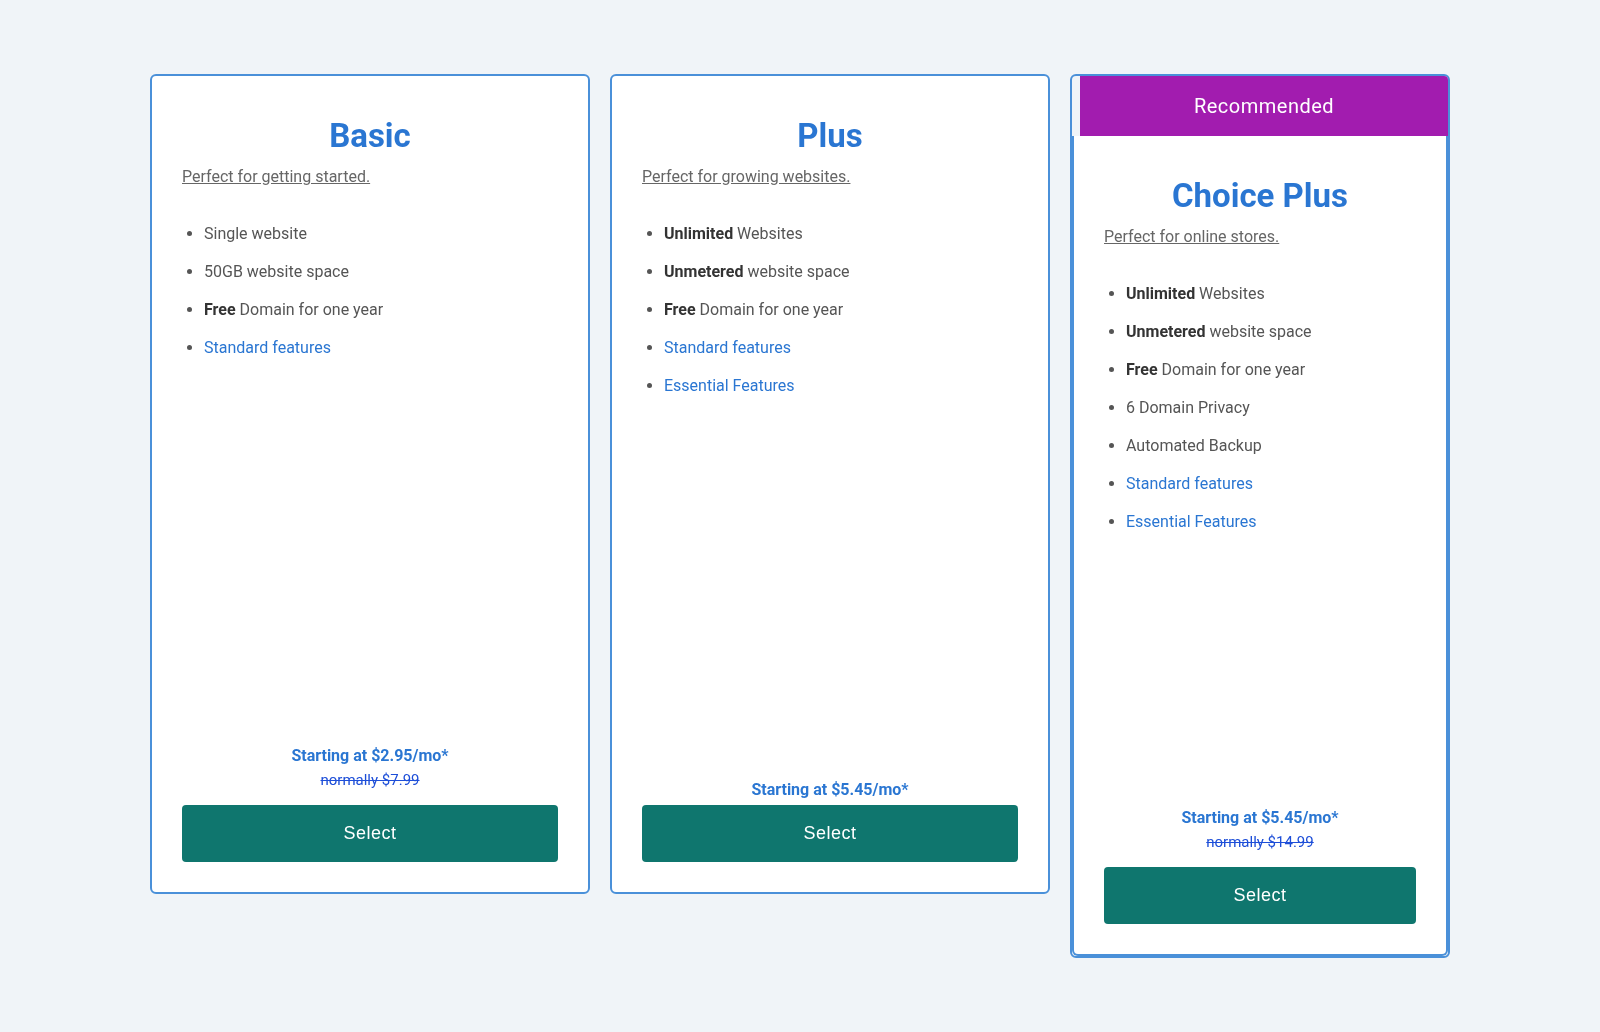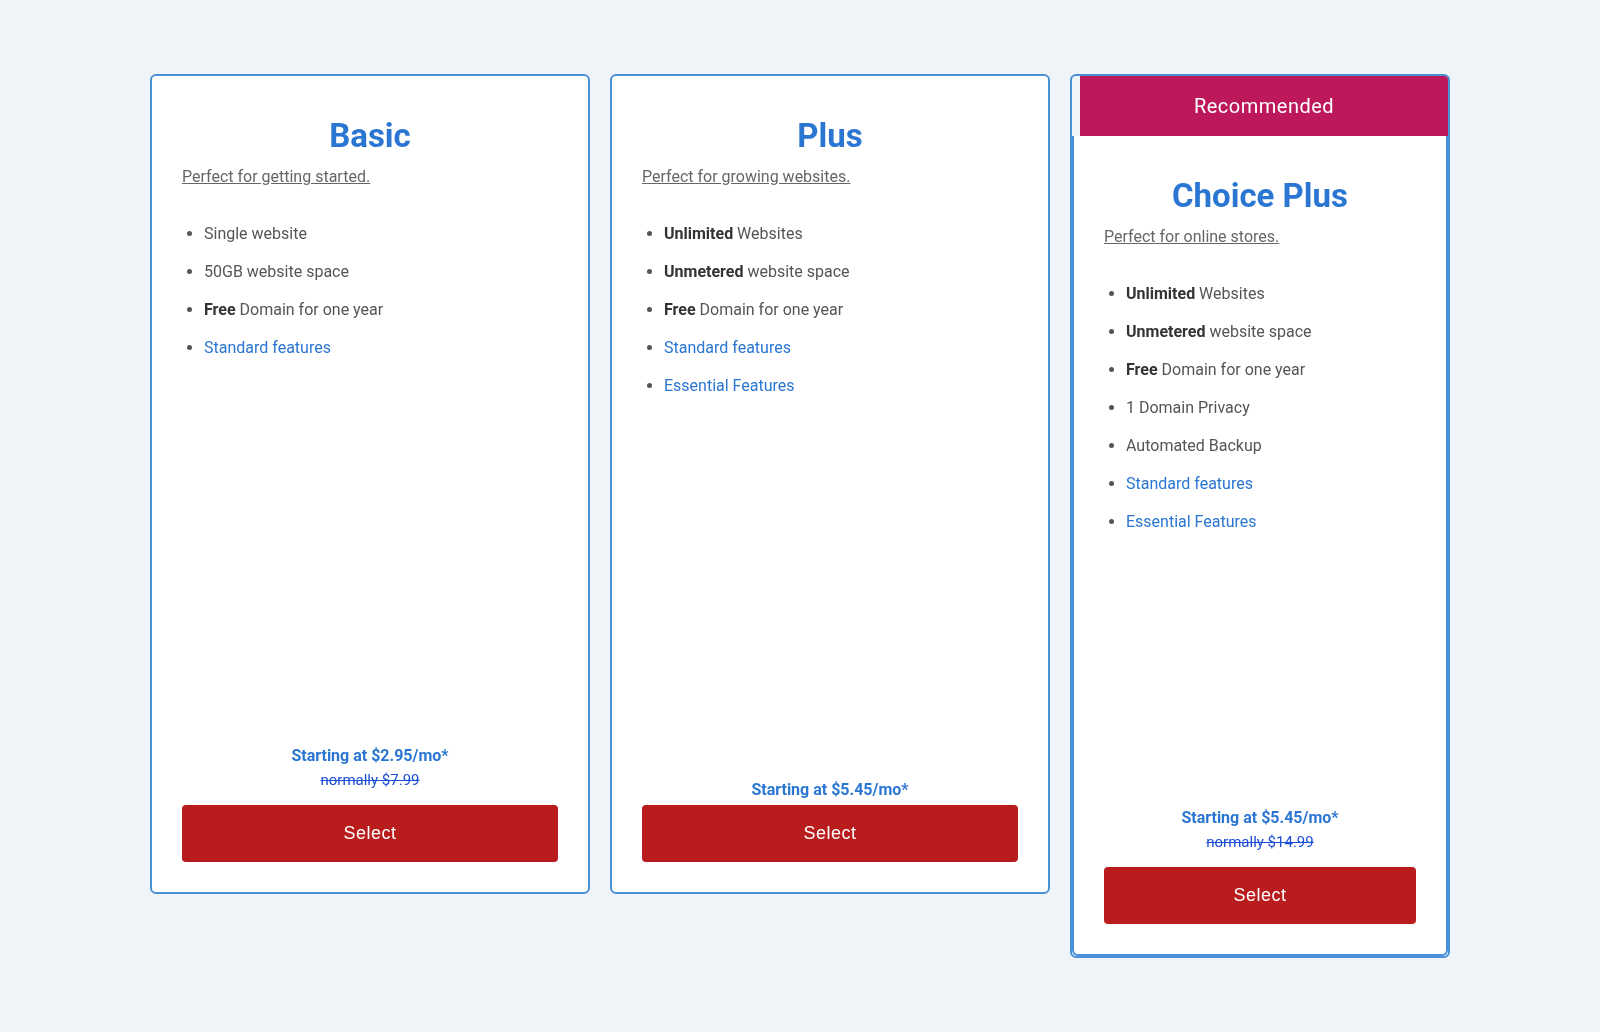--- a/index.html
+++ b/index.html
@@ -44,21 +44,21 @@
       flex: 1;
     }
 
     .plan-wrapper.recommended-wrapper {
       border: 2px solid #4a90d9;
       border-radius: 6px;
       overflow: hidden;
     }
 
     .recommended-banner {
-      background: #be185d;
+      background: #a21caf;
       color: #fff;
       text-align: center;
       padding: 18px 16px;
       font-size: 20px;
       letter-spacing: 0.5px;
       margin-left: 8px;
     }
 
     .plan-name {
       font-size: 33px;
@@ -114,21 +114,21 @@
     }
 
     .price-normal {
       font-size: 15px;
       color: #1d4ed8;
       text-decoration: line-through;
       margin-bottom: 16px;
     }
 
     .select-btn {
-      background: #b91c1c;
+      background: #0f766e;
       color: #fff;
       border: none;
       border-radius: 4px;
       padding: 18px 0;
       font-size: 18px;
       font-weight: 500;
       width: 100%;
       cursor: pointer;
       letter-spacing: 0.5px;
     }
@@ -177,21 +177,21 @@
         <div class="plan-wrapper recommended-wrapper">
           <div class="recommended-banner">Recommended</div>
           <div class="plan-card recommended">
 
       <h2 class="plan-name">Choice Plus</h2>
       <p class="plan-tagline">Perfect for online stores.</p>
       <ul class="plan-features">
         <li><strong>Unlimited</strong> Websites</li>
           <li><strong>Unmetered</strong> website space</li>
           <li><strong>Free</strong> Domain for one year</li>
-          <li>1 Domain Privacy</li>
+          <li>6 Domain Privacy</li>
           <li>Automated Backup</li>
           <li><span class="link">Standard features</span></li>
           <li><span class="link">Essential Features</span></li>
       </ul>
       <div class="pricing-section">
         <div class="price-main">Starting at $5.45/mo*</div>
         <div class="price-normal">normally $14.99</div>
         <button class="select-btn">Select</button>
       </div>
 

